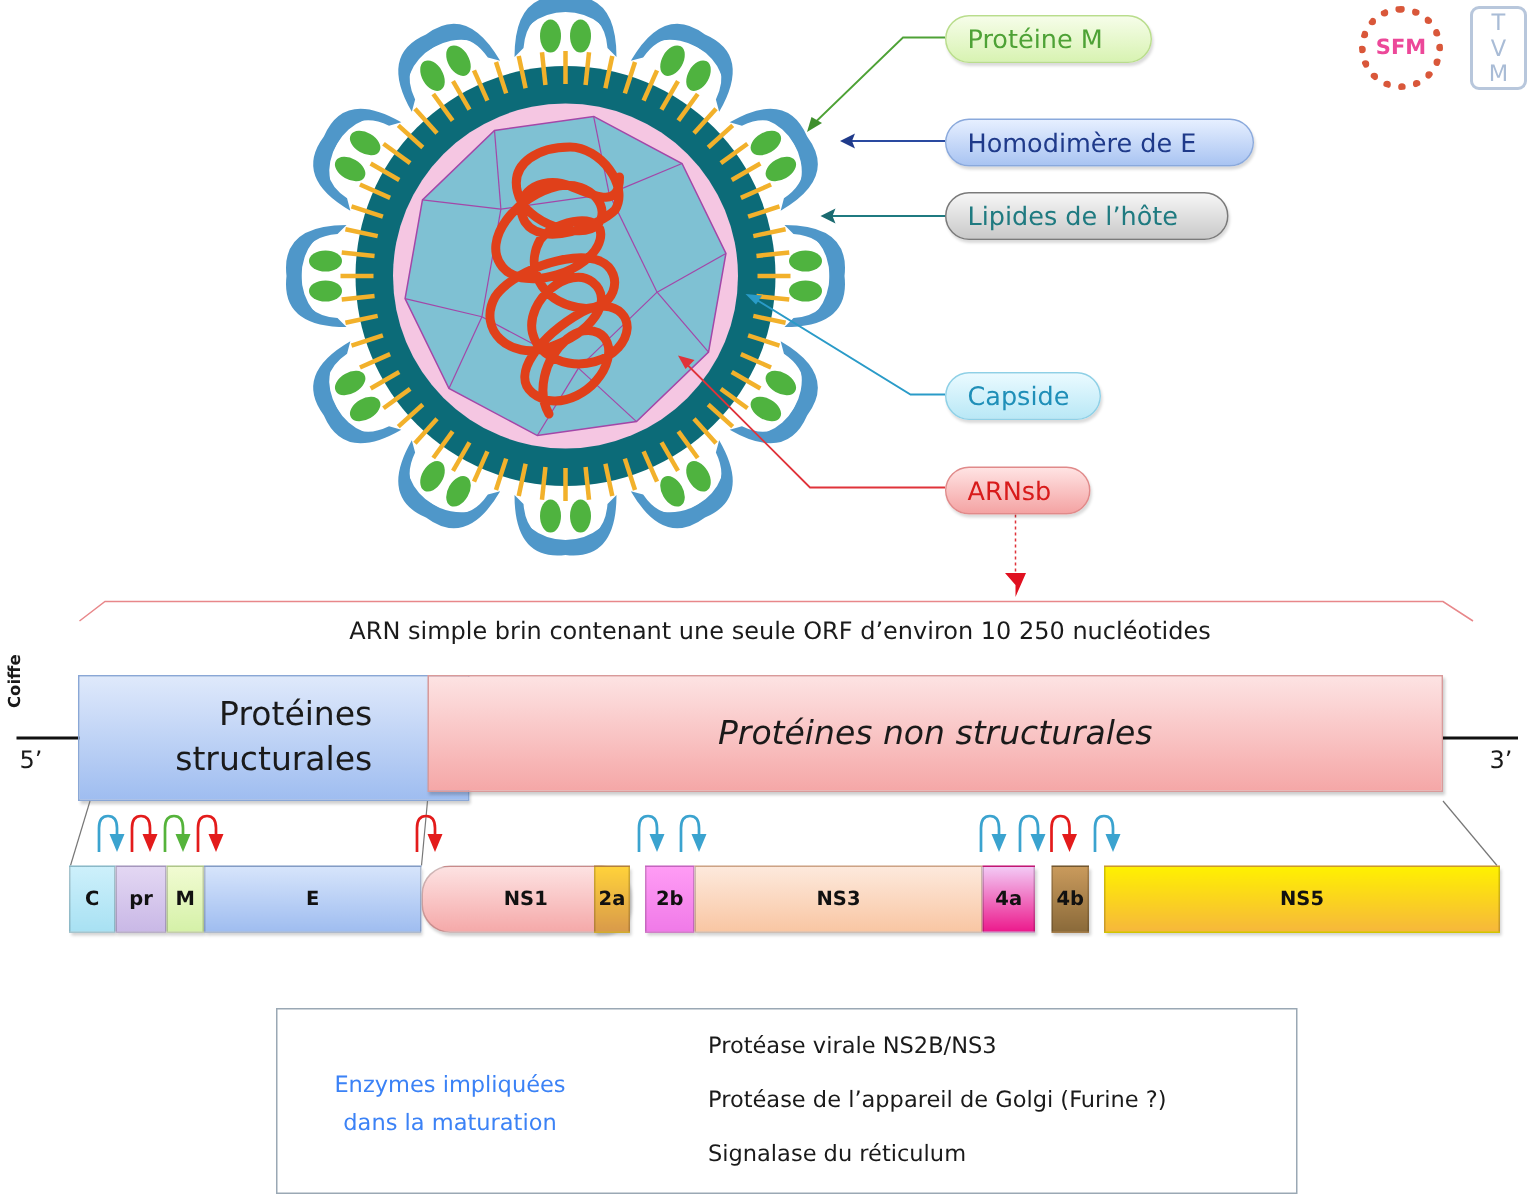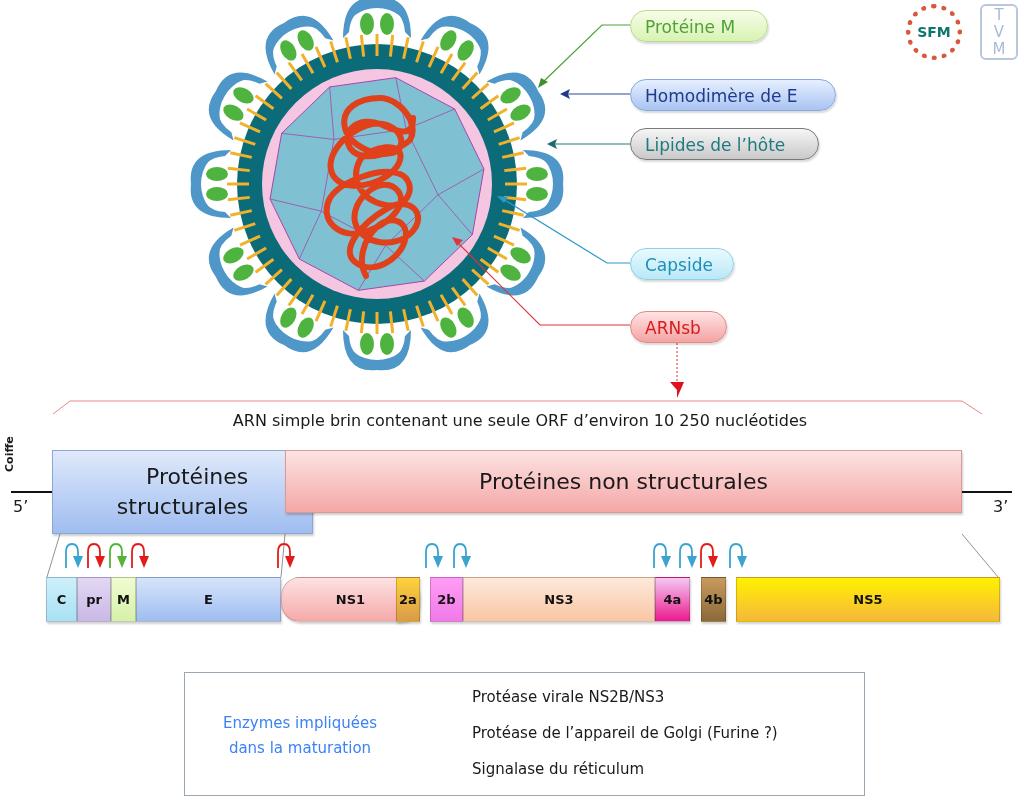--- a/index.html
+++ b/index.html
@@ -6,27 +6,27 @@
   body { width:1024px; height:802px; position:relative; overflow:hidden; font-family:"DejaVu Sans", sans-serif; }
   #stage { position:absolute; left:0; top:0; width:1024px; height:802px; }
   .pill { position:absolute; height:32px; border-radius:16px; font-family:"DejaVu Sans", sans-serif; font-size:17px; line-height:32px; padding:0 14px; box-sizing:border-box; box-shadow:1px 2px 2px rgba(0,0,0,0.15); white-space:nowrap; }
   .pill-m { left:630px; top:10px; width:138px; background:linear-gradient(#f6fde9,#d8f3b2); border:1px solid #b9dd8c; color:#4ea236; }
   .pill-e { left:630px; top:79px; width:206px; background:linear-gradient(#e6efff,#a9c4f2); border:1px solid #8aa9dc; color:#1f3a8a; }
   .pill-l { left:630px; top:128px; width:189px; background:linear-gradient(#f6f6f6,#c9c9c9); border:1px solid #7a7a7a; color:#1f7a80; }
   .pill-c { left:630px; top:248px; width:104px; background:linear-gradient(#eafaff,#b9e8f6); border:1px solid #8fd0e6; color:#1f8fb8; }
   .pill-a { left:630px; top:311px; width:97px; background:linear-gradient(#ffe3e3,#f4a3a3); border:1px solid #e08a8a; color:#d81b1b; }
   .orf-title { position:absolute; left:150px; top:411px; width:740px; text-align:center; font-family:"DejaVu Sans", sans-serif; font-size:16px; color:#1a1a1a; }
   .box-struct { position:absolute; left:52px; top:450px; width:261px; height:84px; background:linear-gradient(#dfe9fb,#9fbdf0); border:1px solid #8aa7d6; box-sizing:border-box; box-shadow:1px 2px 2px rgba(0,0,0,0.2); display:flex; align-items:center; justify-content:center; text-align:right; font-size:22px; color:#1a1a1a; line-height:30px; }
-  .box-nonstruct { position:absolute; left:285px; top:450px; width:677px; height:63px; background:linear-gradient(#fde3e3,#f5a7a7); border:1px solid #d99a9a; box-sizing:border-box; box-shadow:1px 2px 2px rgba(0,0,0,0.2); display:flex; align-items:center; justify-content:center; font-size:22px; color:#1a1a1a; }
+  .box-nonstruct { position:absolute; left:285px; top:450px; width:677px; height:78px; background:linear-gradient(#fde3e3,#f5a7a7); border:1px solid #d99a9a; box-sizing:border-box; box-shadow:1px 2px 2px rgba(0,0,0,0.2); display:flex; align-items:center; justify-content:center; font-size:22px; color:#1a1a1a;font-style:italic; }
   .txt { position:absolute; font-family:"DejaVu Sans", sans-serif; color:#1a1a1a; }
   .seg { position:absolute; top:577px; height:45px; box-sizing:border-box; border:1px solid rgba(0,0,0,0.18); display:flex; align-items:center; justify-content:center; font-family:"DejaVu Sans", sans-serif; font-weight:bold; font-size:13px; color:#111; box-shadow:1px 2px 2px rgba(0,0,0,0.18); }
   .legend-box { position:absolute; left:184px; top:672px; width:681px; height:124px; border:1px solid #9aa8b4; box-sizing:border-box; background:#fff; }
   .legend-left { position:absolute; left:200px; top:711px; width:200px; text-align:center; font-size:15px; line-height:25px; color:#3b82f6; }
   .legend-item { position:absolute; left:472px; font-size:15px; color:#1a1a1a; white-space:nowrap; }
-  .logo-sfm { position:absolute; left:906px; top:4px; width:56px; height:56px; border-radius:50%; border:5px dotted #d9573a; box-sizing:border-box; display:flex; align-items:center; justify-content:center; font-weight:bold; font-size:14px; color:#0f766e; background:#fff;text-align:center; }
+  .logo-sfm { position:absolute; left:906px; top:4px; width:56px; height:56px; border-radius:50%; border:5px dotted #d9573a; box-sizing:border-box; display:flex; align-items:center; justify-content:center; font-weight:bold; font-size:14px; color:#ec4899; background:#fff;text-align:center; }
   .logo-tvm { position:absolute; left:980px; top:4px; width:38px; height:56px; border:2px solid #b8c7dc; border-radius:6px; box-sizing:border-box; display:flex; flex-direction:column; align-items:center; justify-content:center; color:#a9bcd6; font-size:15px; line-height:17px; }
 </style>
 </head>
 <body>
 
 <div id="stage">
 
   <svg id="virion" width="1024" height="420" style="position:absolute;left:0;top:0;">
     <g id="spikes">
         <g transform="translate(377,184) rotate(-90)">

